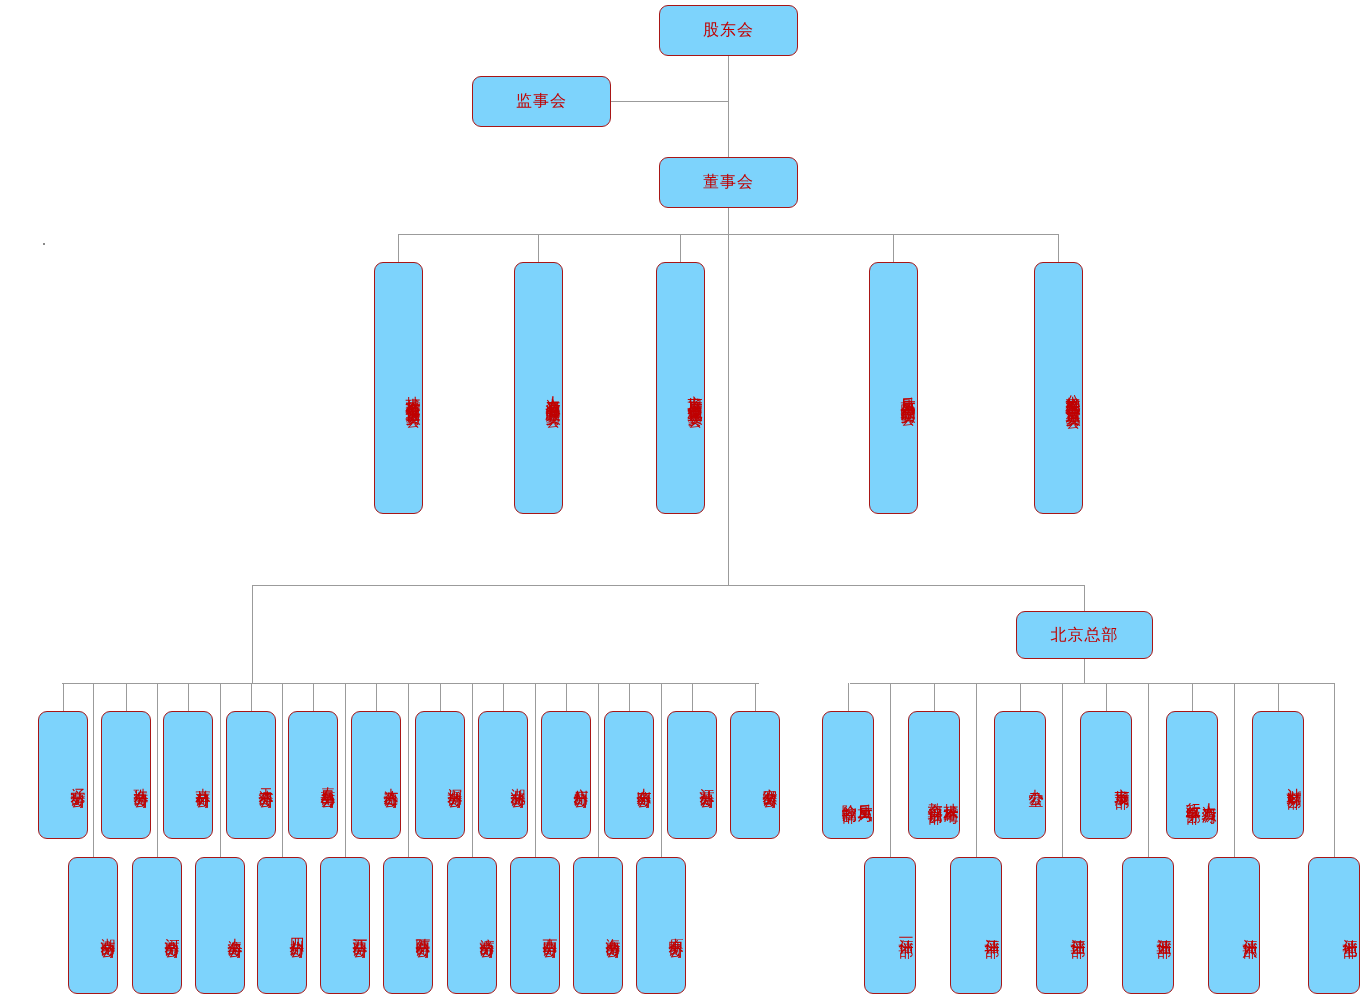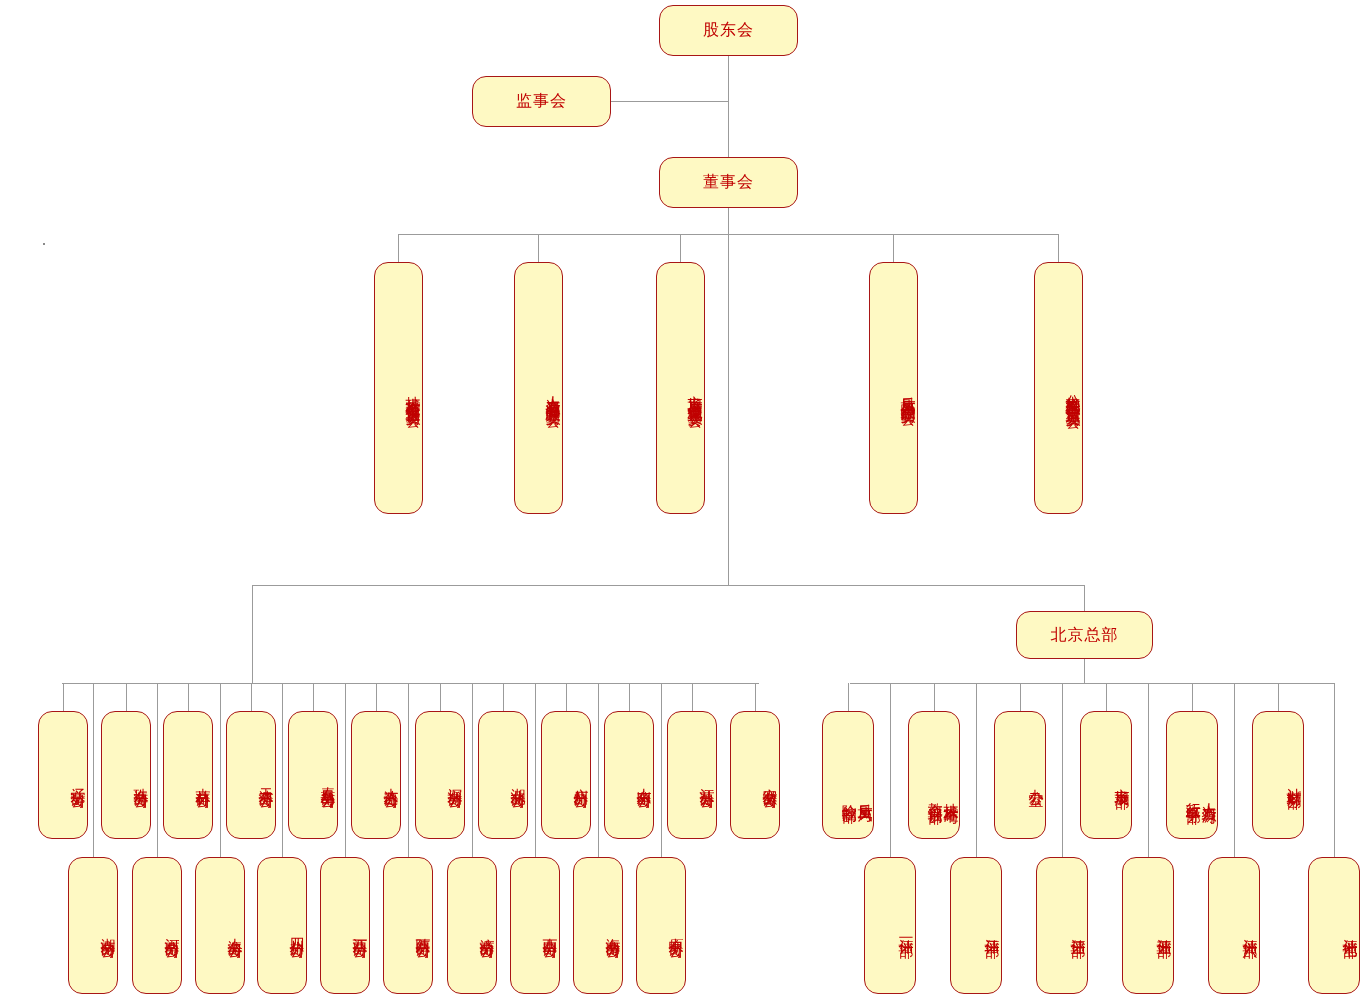--- a/index.html
+++ b/index.html
@@ -23,22 +23,22 @@
     background: #9b9b9b;
   }
   .ln.h { height: 1px; }
   .ln.v { width: 1px; }
 
   
   .node {
     position: absolute;
     box-sizing: border-box;
     border: 1.3px solid #a81616;
-    border-radius: 14px;
-    background: #fef9c3;
+    border-radius: 9px;
+    background: #7dd3fc;
     color: #c00000;
     display: flex;
     align-items: center;
     justify-content: center;
     overflow: hidden;
   }
   .node.horiz {
     font-size: 16px;
     letter-spacing: 1px;
   }

